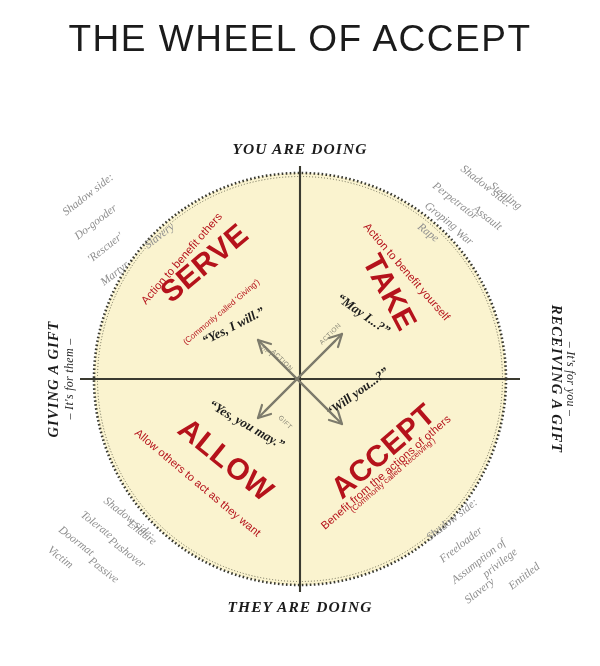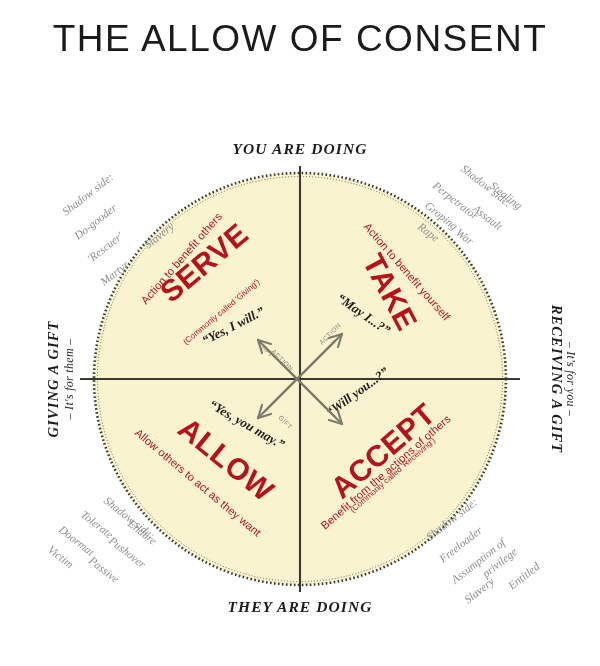--- a/index.html
+++ b/index.html
@@ -79,21 +79,21 @@
     font-size:6.6px;
     fill:#8a8878;
     letter-spacing:.4px;
   }
 </style>
 </head>
 <body>
 
 <div id="stage">
 
-  <div class="title">THE ALLOW OF CONSENT</div>
+  <div class="title">THE WHEEL OF ACCEPT</div>
 
   <svg id="wheel" viewBox="0 0 600 666">
     <defs>
       <pattern id="hatch" width="6" height="6" patternUnits="userSpaceOnUse" patternTransform="rotate(0)">
         <rect width="6" height="6" fill="#faf3cf"></rect>
       </pattern>
     </defs>
 
     <circle cx="300" cy="379" r="206" fill="#faf3cf" stroke="#3a3a30" stroke-width="2.6" stroke-dasharray="1.6 2.4"></circle>
     <circle cx="300" cy="379" r="202.5" fill="none" stroke="#6b6a55" stroke-width="1" stroke-dasharray="1 2"></circle>

